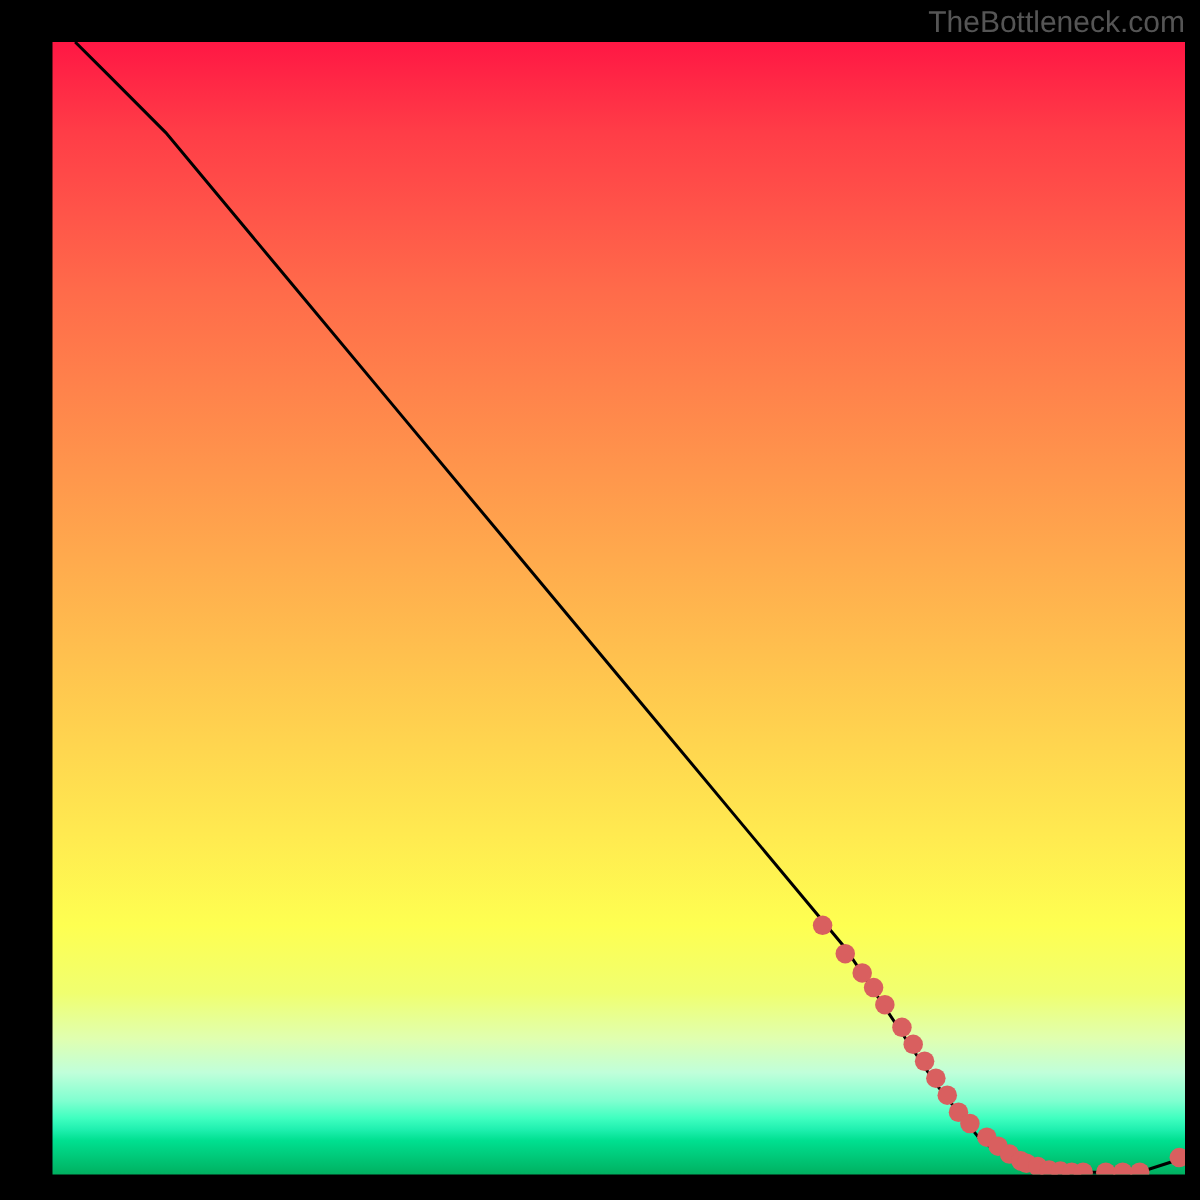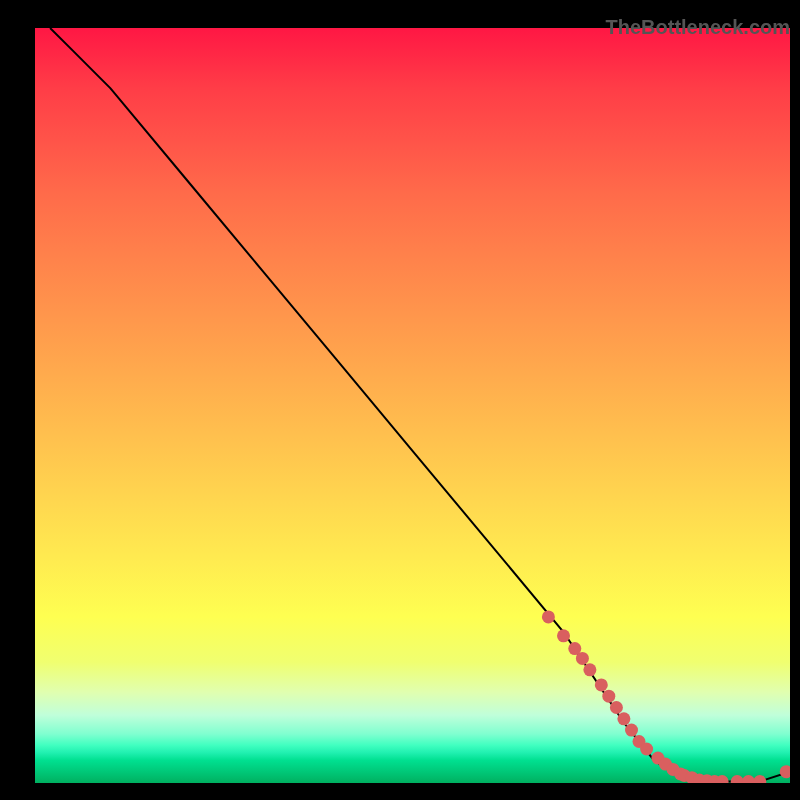--- a/index.html
+++ b/index.html
@@ -10,23 +10,22 @@
     position: relative;
     overflow: hidden;
     font-family: Arial, sans-serif;
   }
   .attribution {
     position: absolute;
     top: 4px;
     right: 10px;
     color: #555;
     font-size: 20px;
-    font-weight: bold;
+    font-weight: normal;
     z-index: 10;
-    margin-top: 12px;
   }
   .plot-area {
     position: absolute;
     left: 35px;
     top: 28px;
     width: 755px;
     height: 755px;
     background: linear-gradient(to bottom,
       #ff1744 0%,
       #ff3d47 8%,

